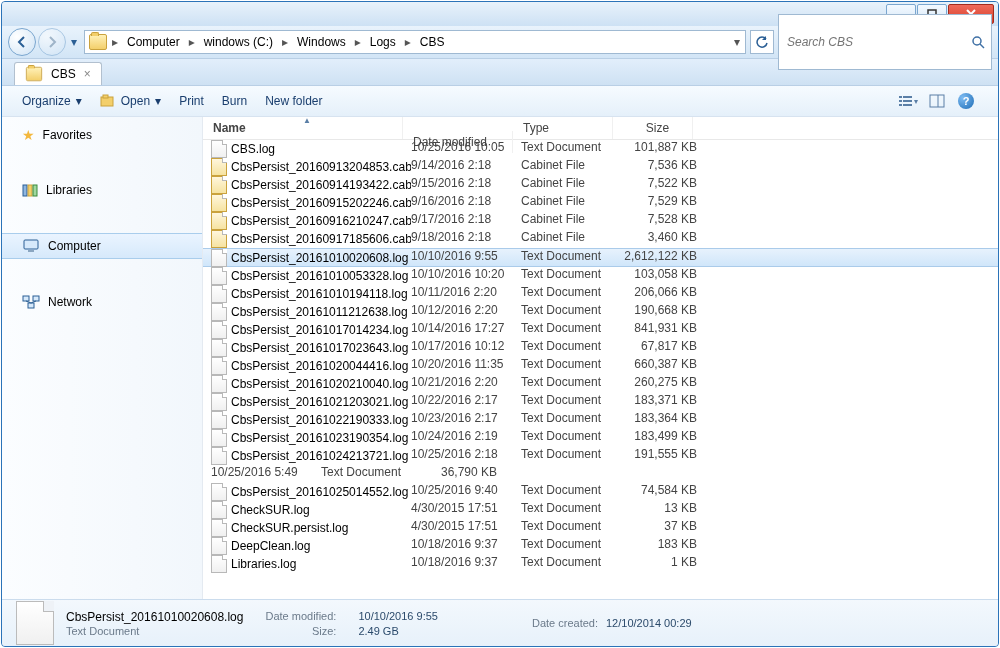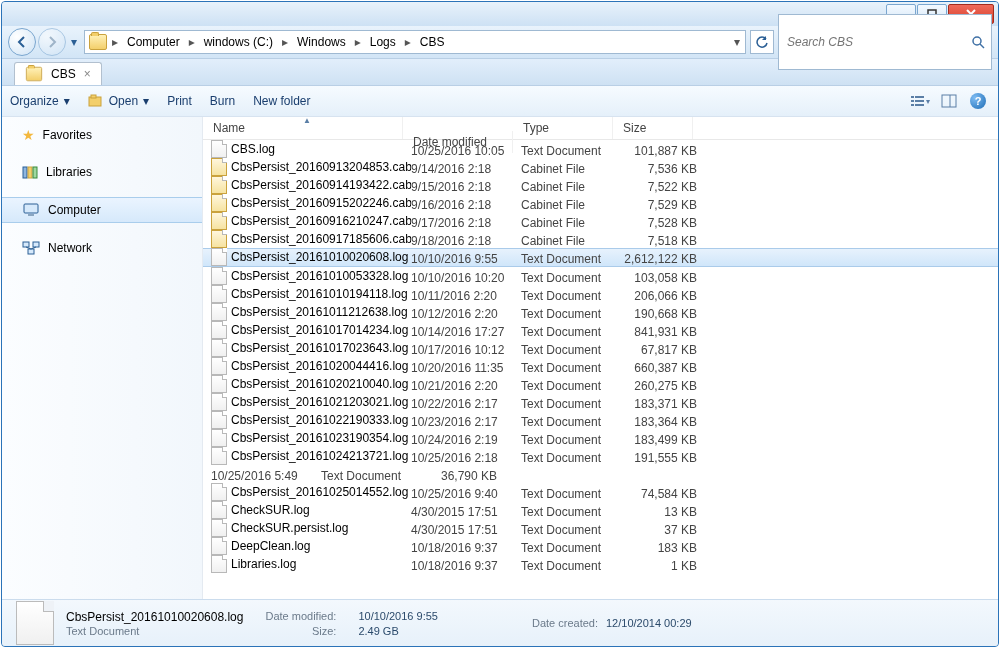--- a/index.html
+++ b/index.html
@@ -31,45 +31,45 @@
   .searchbox { width:200px; height:22px; border:1px solid #9fb9d2; background:#fff; display:flex; align-items:center; padding:16px 6px; justify-content:space-between; }
   .searchbox input { border:none; outline:none; font:inherit; font-style:italic; color:#888; width:160px; }
 
   
   .tabstrip { height:26px; background:linear-gradient(#e2eefb,#cee1f3); border-top:1px solid #b9cfe5; border-bottom:1px solid #b9cfe5; display:flex; align-items:flex-end; padding-left:12px; }
   .tab { height:22px; background:#fff; border:1px solid #b2c0cf; border-bottom:none; border-radius:3px 3px 0 0; display:flex; align-items:center; padding:0 8px; gap:6px; }
   .tab .foldericon-mini { transform:scale(.9); }
   .tab .x { color:#888; cursor:pointer; padding:0 2px; }
 
   
-  .toolbar { height:30px; background:linear-gradient(#f6fbff,#e5f0fa); border-bottom:1px solid #c7d7e8; display:flex; align-items:center; padding:0 8px; gap:18px; }
+  .toolbar { height:30px; background:linear-gradient(#f6fbff,#e5f0fa); border-bottom:1px solid #c7d7e8; display:flex; align-items:center; padding:0 20px; gap:18px; }
   .tbitem { display:flex; align-items:center; gap:5px; color:#1a3e6e; cursor:pointer; }
   .tbitem.right { margin-left:auto; }
   .iconbtn { width:22px; height:20px; display:flex; align-items:center; justify-content:center; border:1px solid transparent; border-radius:2px; }
   .helpicon { width:16px; height:16px; border-radius:50%; background:radial-gradient(circle at 30% 30%,#7ebcf3,#1d6cb5); color:#fff; font-weight:bold; font-size:11px; display:flex; align-items:center; justify-content:center; }
 
   
   .explorerbody { position:absolute; top:114px; bottom:46px; left:0; right:0; display:flex; background:#fff; border-top:1px solid #d7e3f0; }
   .navpane { width:200px; border-right:1px solid #e4eaf1; background:linear-gradient(90deg,#fbfdff,#f2f7fc); padding-top:6px; }
   .navitem { display:flex; align-items:center; gap:8px; height:24px; padding:0 12px 0 20px; cursor:pointer; }
-  .navitem.section { margin-top:13px; }
+  .navitem.section { margin-top:31px; }
   .navitem.first { margin-top:0; }
   .navitem.selected { background:linear-gradient(#eaf4ff,#d6e9fb); border:1px solid #a9cdec; border-left:none; border-right:none; }
   .star { color:#f3b83e; font-size:14px; }
 
   .listpane { flex:1; display:flex; flex-direction:column; overflow:hidden; }
   .colheaders { height:22px; border-bottom:1px solid #e8e8e8; display:flex; align-items:center; color:#444; position:relative; }
   .ch { padding-left:10px; box-sizing:border-box; display:flex; align-items:center; height:100%; border-right:1px solid #f0f0f0;}
-  .ch.name { width:200px; }
+  .ch.name { width:200px;font-weight:bold; }
   .ch.date { width:110px;margin-top:27px; }
   .ch.type { width:100px; }
-  .ch.size { width:80px; justify-content:flex-start; }
+  .ch.size { width:80px; justify-content:center; }
   .sortglyph { position:absolute; left:100px; top:-1px; font-size:8px; color:#5a7ea6; }
 
-  .filerow { height:18px; display:flex; align-items:flex-end; padding-left:8px; }
+  .filerow { height:18px; display:flex; align-items:flex-start; padding-left:8px; }
   .filerow.selected { background:linear-gradient(#e7f2fd,#d0e6fa); border:1px solid #aacbea; border-left:none; border-right:none; height:17px;}
   .cell { box-sizing:border-box; overflow:hidden; white-space:nowrap; text-overflow:ellipsis; }
   .cell.name { width:200px; display:flex; align-items:center; gap:4px; }
   .cell.date { width:110px; color:#444;}
   .cell.type { width:100px; color:#444;}
   .cell.size { width:80px; text-align:right; padding-right:4px; color:#444;}
   .fileicon { width:14px; height:16px; border:1px solid #b8b8b8; background:linear-gradient(#fff,#f0f0f0); position:relative; flex:0 0 auto; }
   .fileicon::before { content:""; position:absolute; top:-1px; right:-1px; width:4px; height:4px; background:#fff; border-left:1px solid #b8b8b8; border-bottom:1px solid #b8b8b8; }
   .fileicon.cab { background:linear-gradient(#fff6dc,#f6e3a1); border-color:#caa23d; }
 
@@ -303,21 +303,21 @@
             <div class="cell type">Cabinet File</div>
             <div class="cell size">7,528 KB</div>
           </div>
           <div class="filerow">
             <div class="cell name">
               <div class="fileicon cab"></div>
               <span>CbsPersist_20160917185606.cab</span>
             </div>
             <div class="cell date">9/18/2016 2:18</div>
             <div class="cell type">Cabinet File</div>
-            <div class="cell size">7,518 KB</div>
+            <div class="cell size">3,460 KB</div>
           </div>
           <div class="filerow selected">
             <div class="cell name">
               <div class="fileicon"></div>
               <span>CbsPersist_20161010020608.log</span>
             </div>
             <div class="cell date">10/10/2016 9:55</div>
             <div class="cell type">Text Document</div>
             <div class="cell size">2,612,122 KB</div>
           </div>

